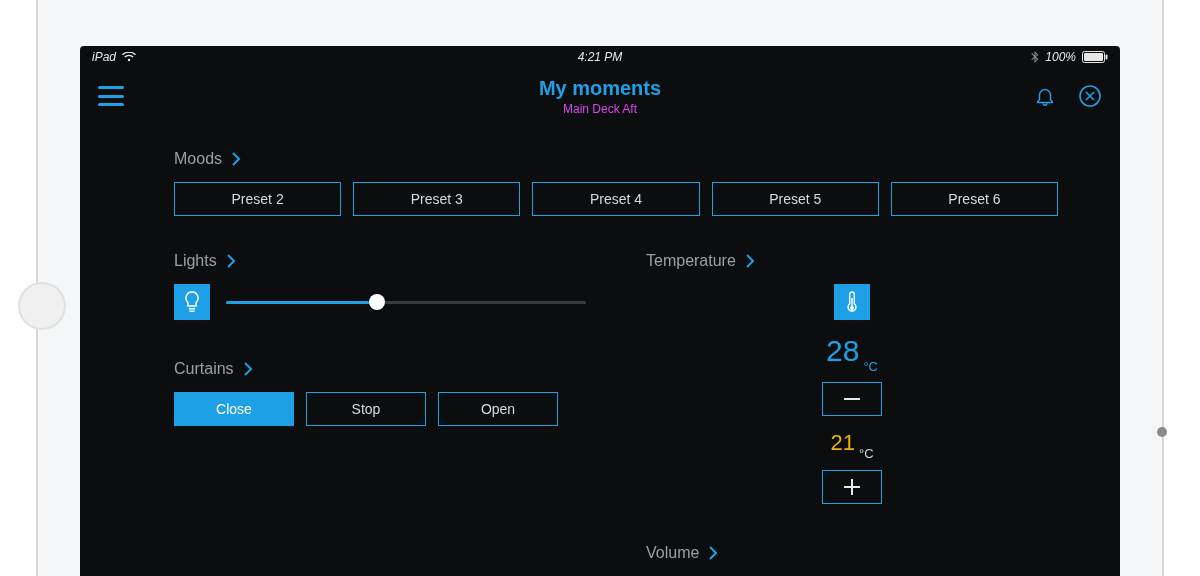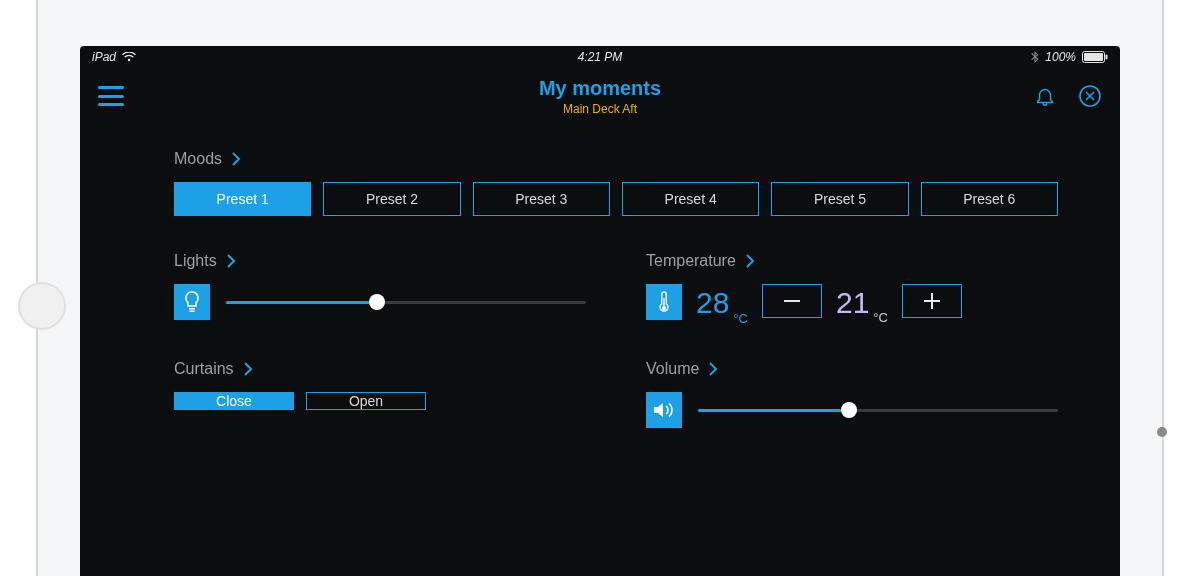--- a/index.html
+++ b/index.html
@@ -72,21 +72,21 @@
     height: 56px;
     display: flex;
     align-items: center;
     padding: 0 18px;
     position: relative;
   }
   .hamburger { width: 26px; height: 20px; display:flex; flex-direction:column; justify-content:space-between; cursor:pointer; }
   .hamburger span { height: 3px; background:#1ea0e6; border-radius:2px; display:block; }
   .title-block { position:absolute; left:50%; transform:translateX(-50%); text-align:center; }
   .title-main { color:#1ea0e6; font-size:20px; font-weight:700; }
-  .title-sub { color:#eab308; font-size:12px; margin-top:2px; }
+  .title-sub { color:#d946ef; font-size:12px; margin-top:2px; }
   .header-right { margin-left:auto; display:flex; align-items:center; gap:22px; }
   .bell-icon svg, .close-icon svg { display:block; }
 
   
   .content { padding: 26px 62px 0 94px; color:#cfd3d6; }
   .section-label { display:flex; align-items:center; gap:10px; color:#9aa0a4; font-size:16px; margin-bottom:14px; }
   .chevron { color:#1ea0e6; }
   .chevron svg { display:block; }
 
   
@@ -115,31 +115,31 @@
   .slider {
     flex:1; position:relative; height:36px; display:flex; align-items:center;
   }
   .slider-track { position:absolute; left:0; right:0; height:3px; background:#3a3d40; border-radius:2px; }
   .slider-fill { position:absolute; left:0; height:3px; background:#1ea0e6; border-radius:2px; }
   .slider-thumb { position:absolute; width:16px; height:16px; background:#fff; border-radius:50%; transform:translateX(-50%); box-shadow:0 0 2px rgba(0,0,0,.4); }
 
   
   .btn-row { display:flex; gap:12px; }
   .action-btn {
-    width:120px; height:18px;
+    width:120px; height:34px;
     border:1px solid #1ea0e6; background:transparent; color:#d7dadd;
     font-size:14px; display:flex; align-items:center; justify-content:center; cursor:pointer;
   }
   .action-btn.active { background:#1ea0e6; color:#fff; }
 
   
-  .temp-row { display:flex; gap:14px; margin-bottom:40px; }
+  .temp-row { display:flex; align-items:center; gap:14px; margin-bottom:40px;flex-direction:column; }
   .temp-val { color:#1ea0e6; font-size:30px; font-weight:300; }
   .temp-unit { color:#1ea0e6; font-size:13px; margin-left:4px; position:relative; top:6px; }
-  .set-val { color:#c4b5fd; font-size:30px; font-weight:300; }
+  .set-val { color:#eab308; font-size:22px; font-weight:300; }
   .set-unit { color:#cfd3d6; font-size:13px; margin-left:4px; position:relative; top:5px;}
   .stepper {
     width:60px; height:34px; border:1px solid #1ea0e6; background:transparent;
     display:flex; align-items:center; justify-content:center; cursor:pointer; color:#e6e8ea;
   }
   .stepper svg { display:block; }
 
   
   .vol-row { display:flex; align-items:center; gap:16px; }
 
@@ -210,23 +210,20 @@
 
       <div class="section-label">
         <span>Moods</span>
         <span class="chevron">
           <svg width="9" height="14" viewBox="0 0 9 14">
               <path d="M1 1l6 6-6 6" fill="none" stroke="#1ea0e6" stroke-width="2"></path>
             </svg>
         </span>
       </div>
       <div class="moods-row">
-        <div class="preset-btn active">
-            <span>Preset 1</span>
-          </div>
         <div class="preset-btn">
             <span>Preset 2</span>
           </div>
         <div class="preset-btn">
             <span>Preset 3</span>
           </div>
         <div class="preset-btn">
             <span>Preset 4</span>
           </div>
         <div class="preset-btn">
@@ -270,20 +267,23 @@
               <svg width="9" height="14" viewBox="0 0 9 14">
                   <path d="M1 1l6 6-6 6" fill="none" stroke="#1ea0e6" stroke-width="2"></path>
                 </svg>
             </span>
           </div>
           <div class="btn-row">
             <div class="action-btn active">
                 <span>Close</span>
               </div>
             <div class="action-btn">
+                <span>Stop</span>
+              </div>
+            <div class="action-btn">
                 <span>Open</span>
               </div>
           </div>
         </div>
 
         <div class="col">
 
           <div class="section-label">
             <span>Temperature</span>
             <span class="chevron">

